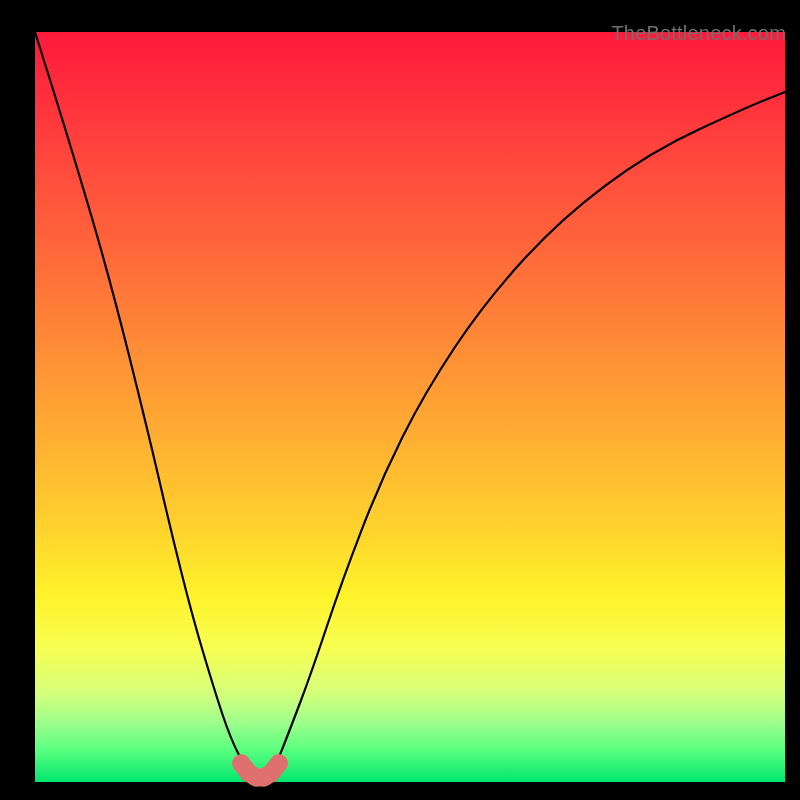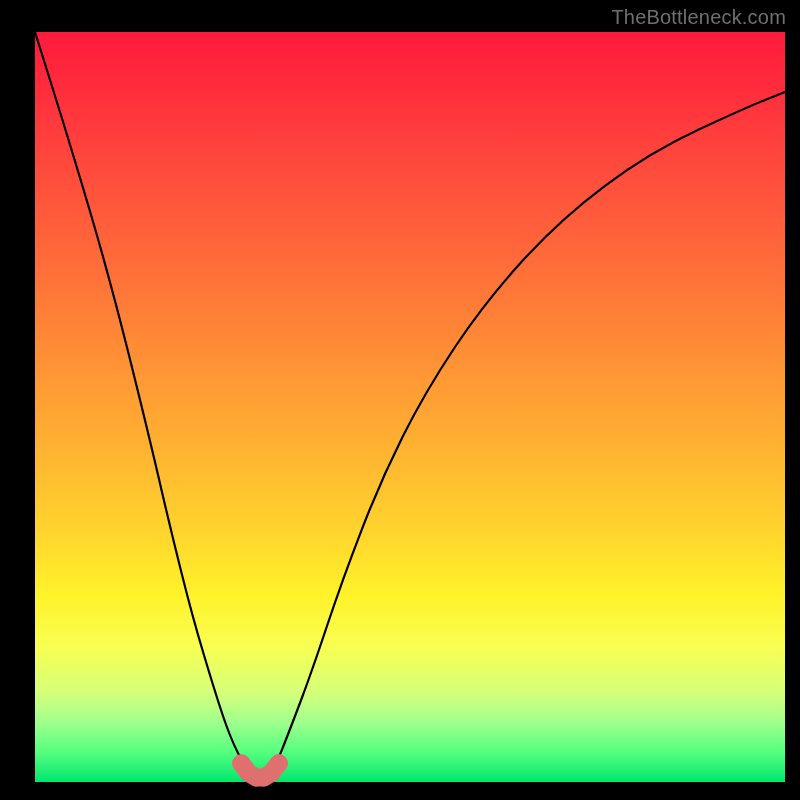--- a/index.html
+++ b/index.html
@@ -36,21 +36,21 @@
       #fff22a 75%,
       #f8ff52 82%,
       #d6ff7a 88%,
       #a0ff8c 92%,
       #55ff7e 96%,
       #00e66e 100%
     );
   }
   .watermark {
     position: absolute;
-    top: 6px;
+    top: 22px;
     right: 14px;
     color: #707070;
     font-size: 20px;
     letter-spacing: 0.2px;
     font-weight: 400;
   }
   svg.curve {
     position: absolute;
     left: 0;
     top: 0;

